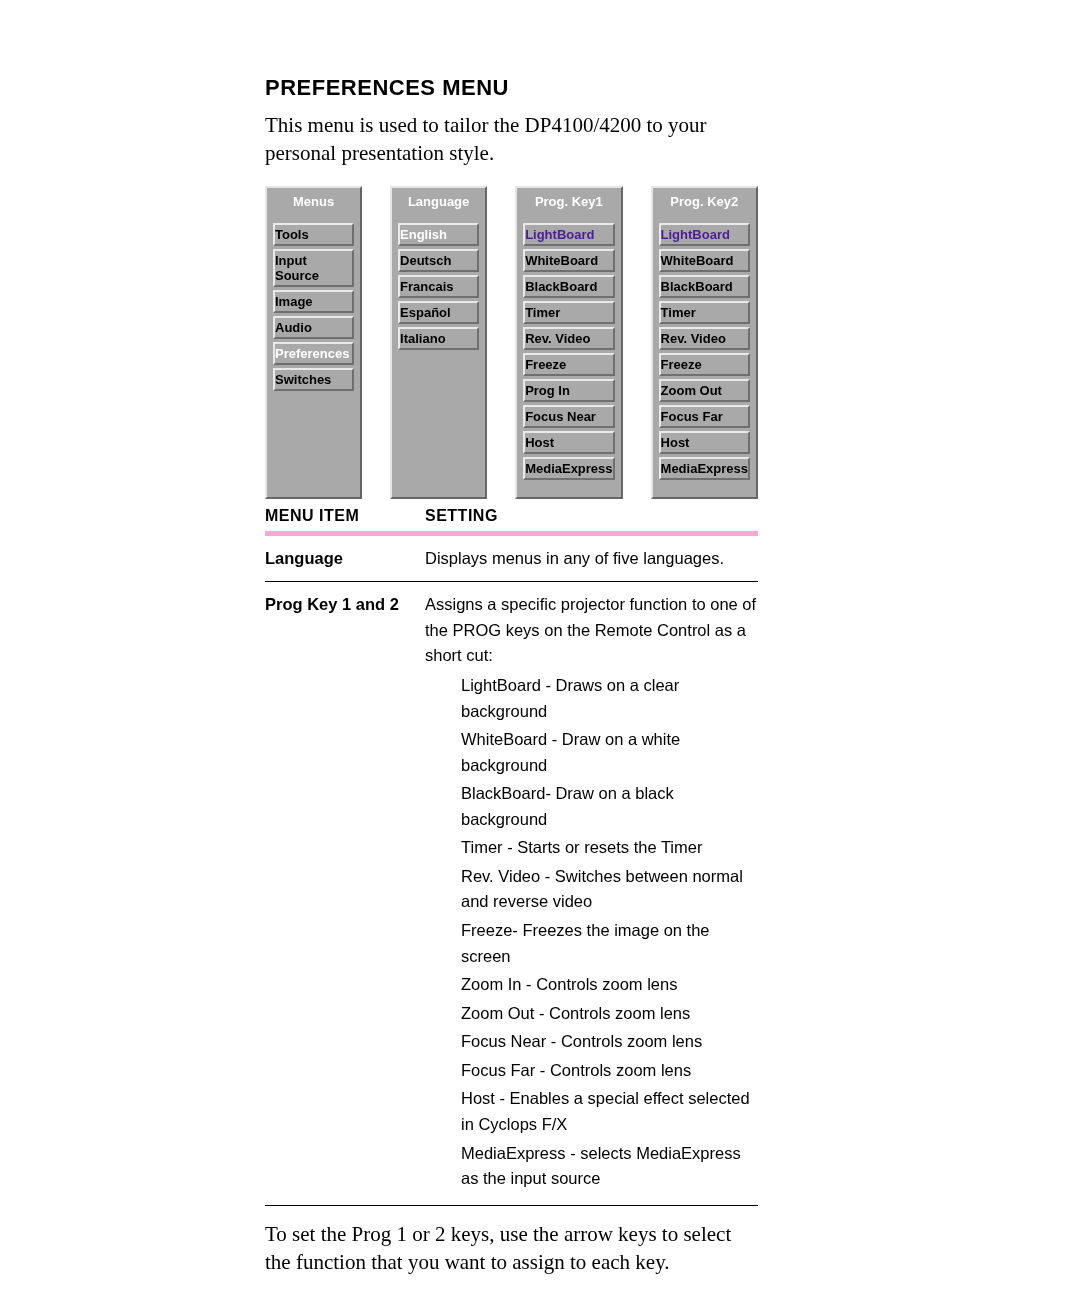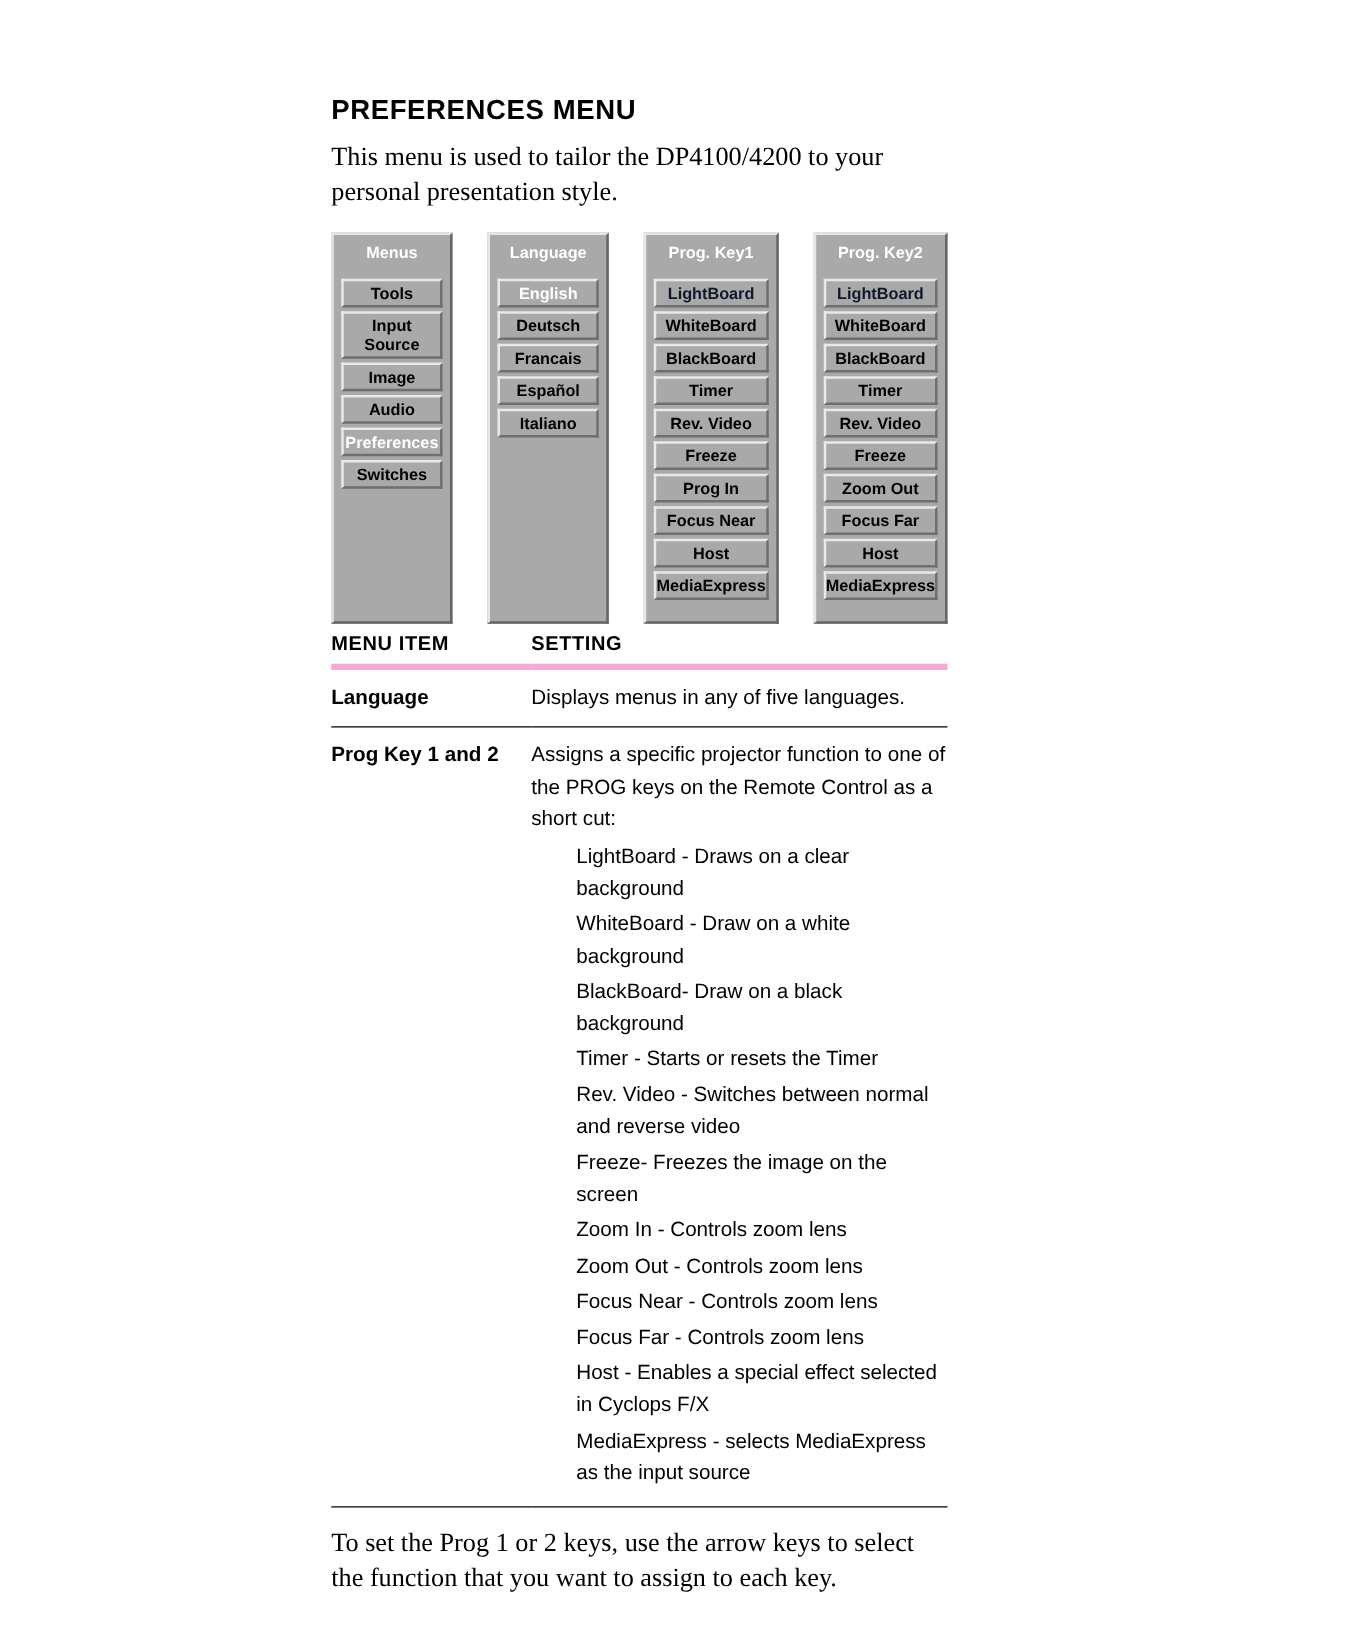--- a/index.html
+++ b/index.html
@@ -52,31 +52,31 @@
     padding: 3px 0 5px 0;
   }
   .menu-spacer { height: 6px; }
   .menu-item {
     background: #a9a9a9;
     border: 2px solid #6f6f6f;
     border-top-color: #e9e9e9;
     border-left-color: #e9e9e9;
     margin: 3px 3px;
     padding: 2px 0;
-    text-align: center;
+    text-align: left;
     font-family: Arial, Helvetica, sans-serif;
     font-weight: bold;
     font-size: 13px;
     color: #000;
   }
   .menu-item.selected {
     color: #fff;
   }
   .menu-item.selected-light {
-    color: #0f172a;
+    color: #4c1d95;
   }
   .fig-caption {
     font-family: Arial, Helvetica, sans-serif;
     font-size: 16px;
     margin: 20px 0 30px 0;
   }
   .fig-caption b { font-weight: bold; }
 
   
   .tbl {

